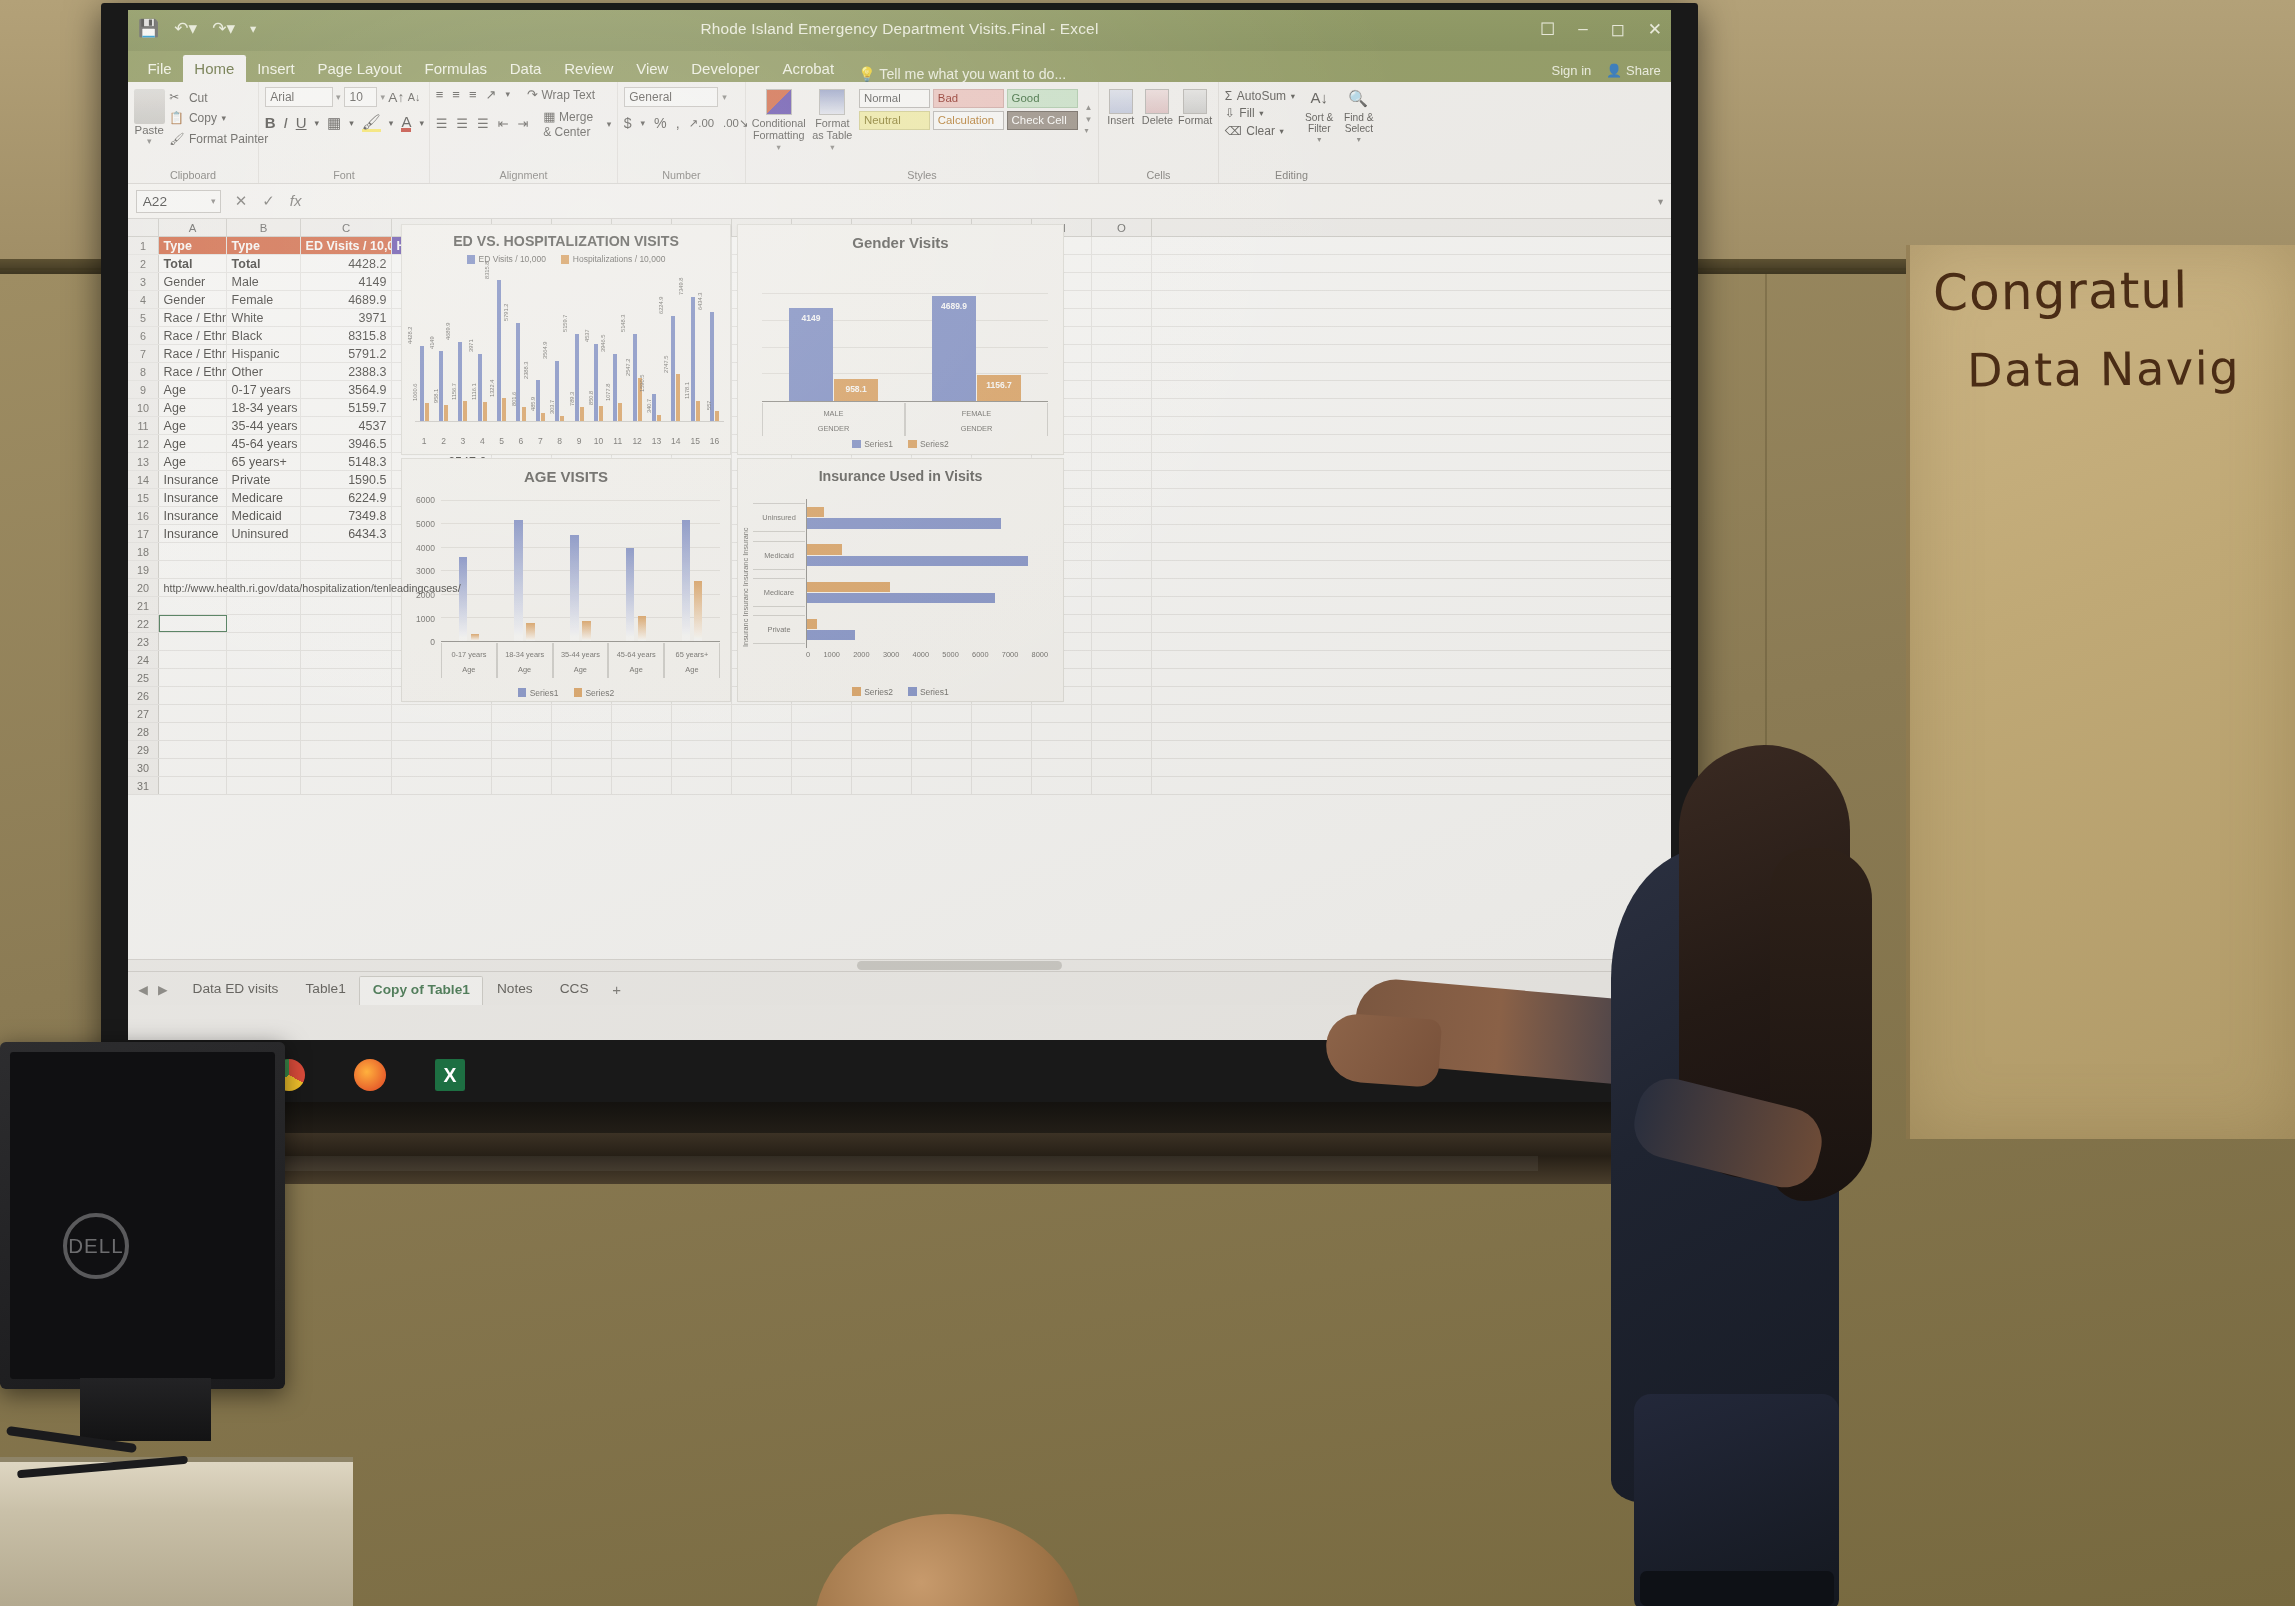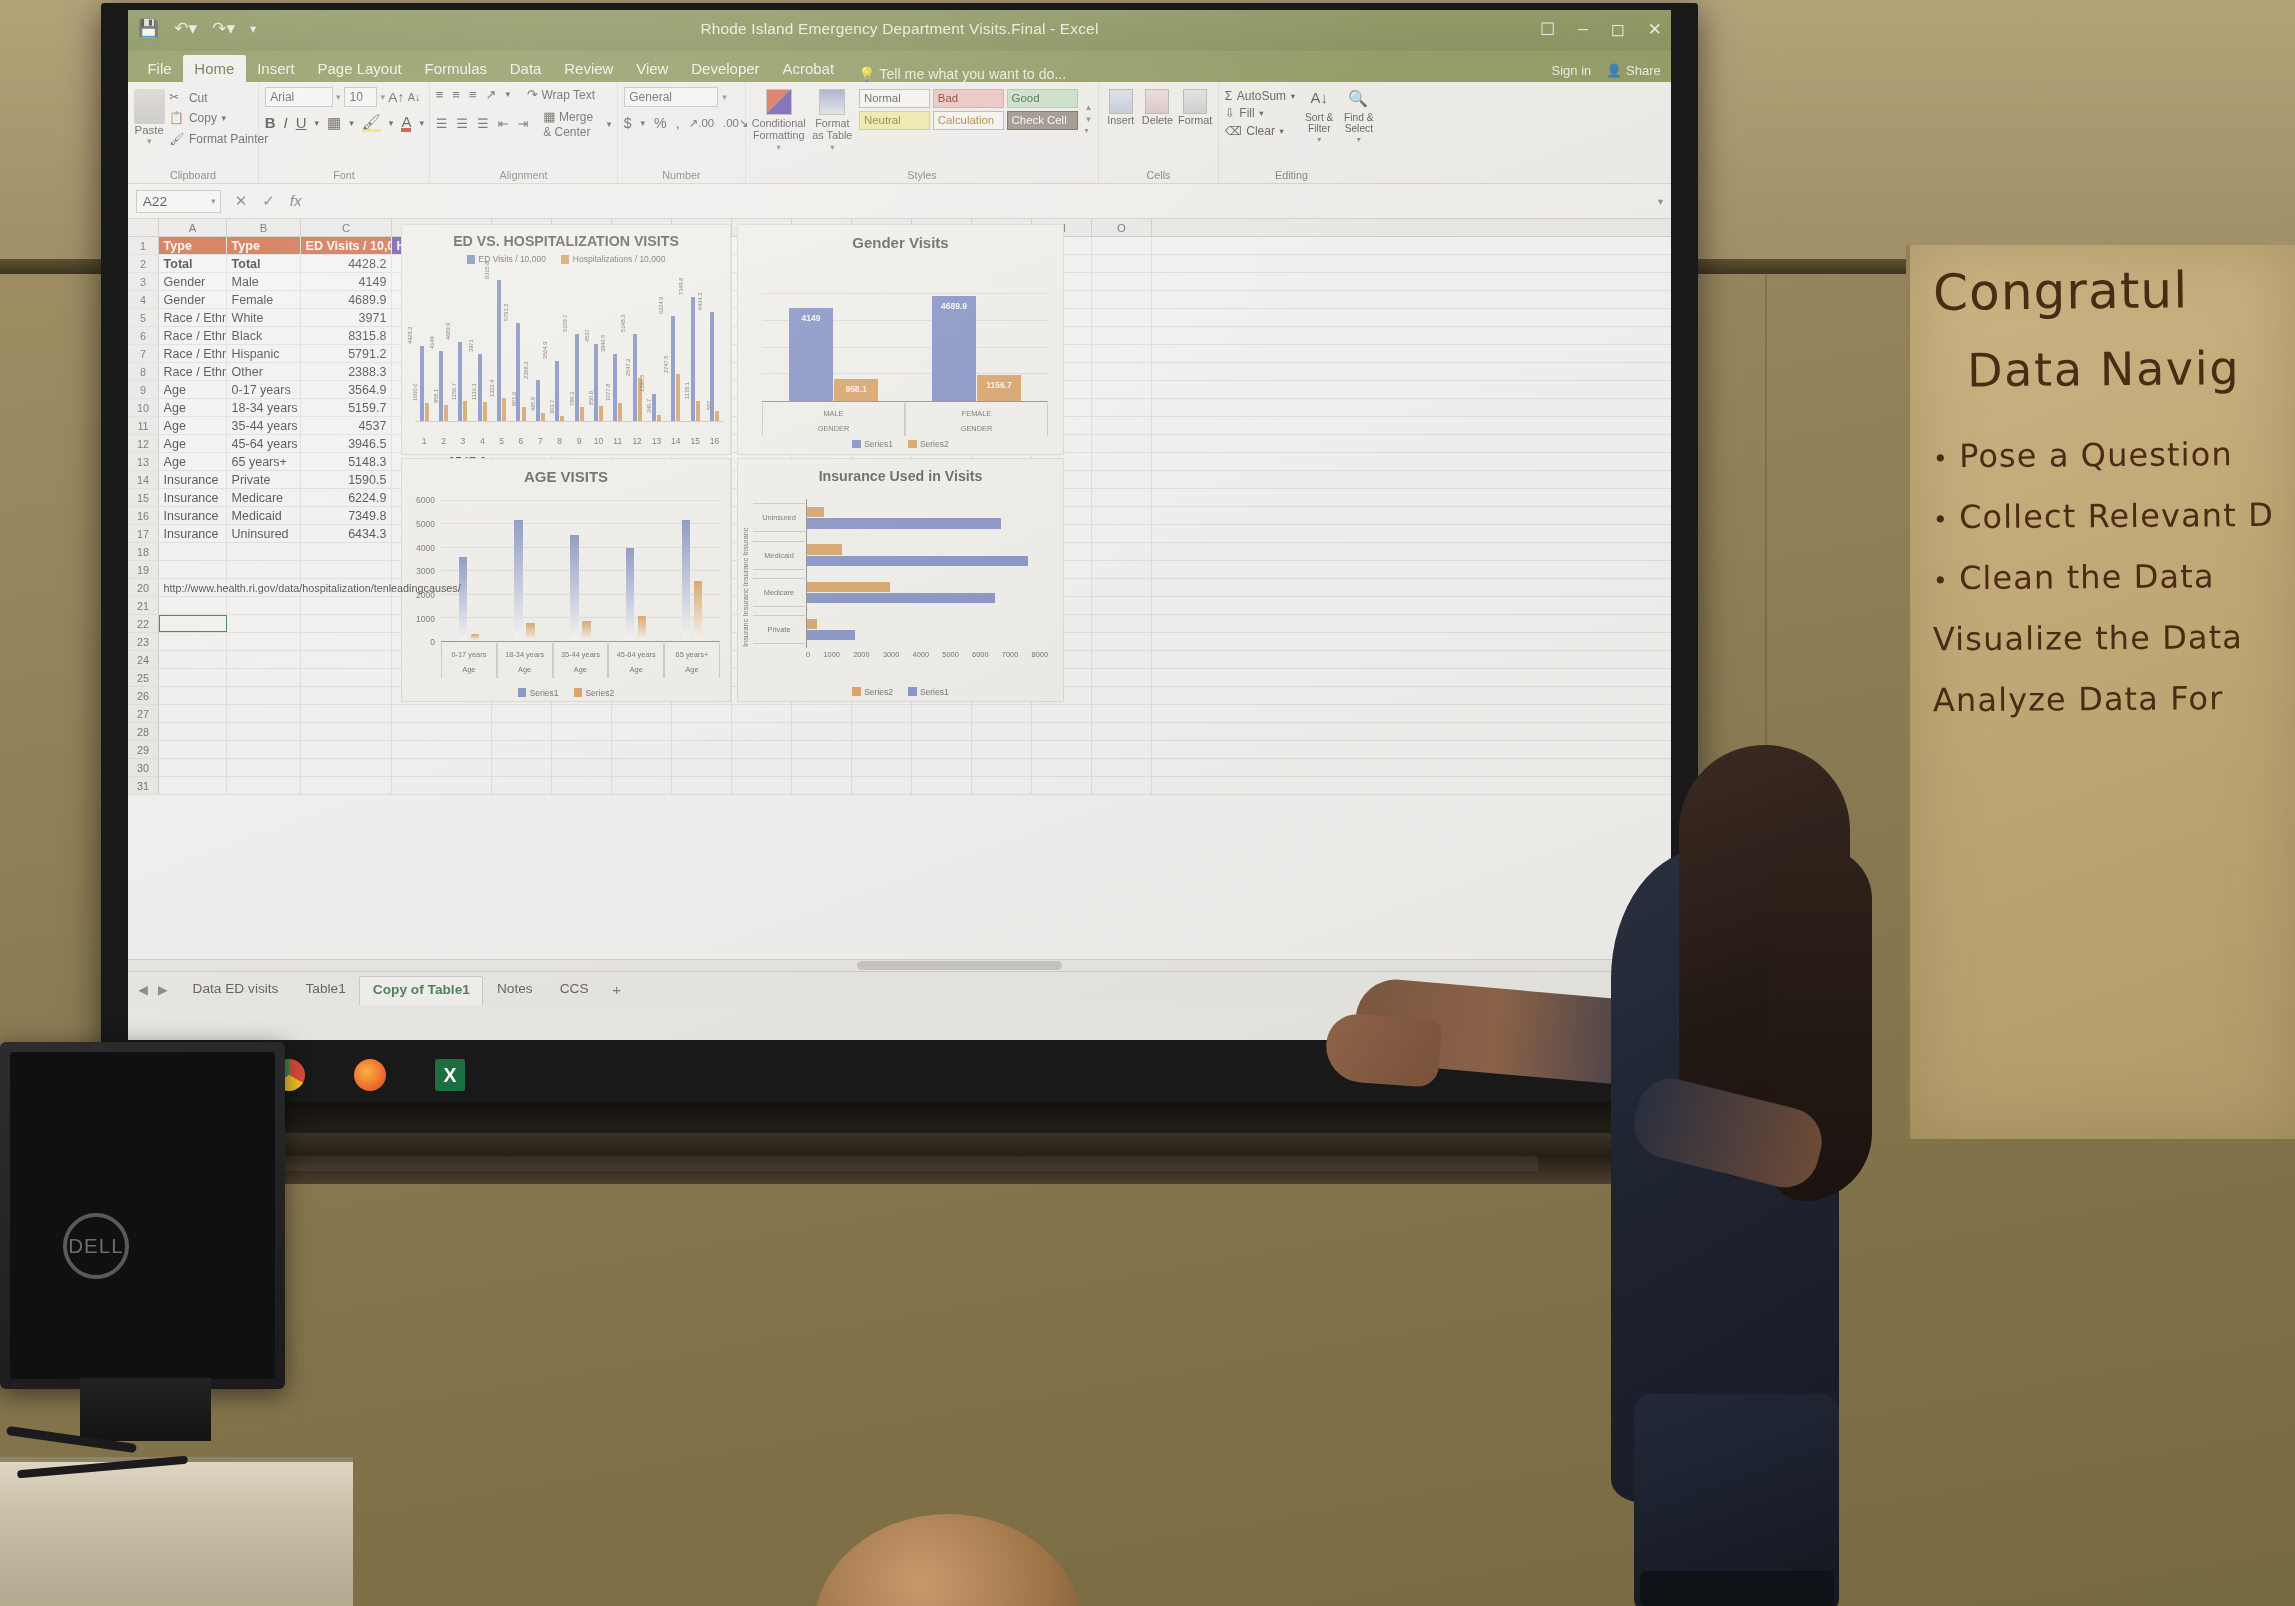--- a/index.html
+++ b/index.html
@@ -202,27 +202,20 @@
   <div class="wall-rail"></div>
   <div class="wall-lower"></div>
   <div class="cork-seam" style="left:0;top:268px;width:100%;height:1.7px;"></div>
   <div class="cork-seam" style="left:1765px;top:274px;width:2.3px;height:854px;"></div>
 </div>
 
 <div id="whiteboard">
   <div class="wb-inner">
     <div class="wb-title1">Congratul</div>
     <div class="wb-title2">Data Navig</div>
-    <ul class="wb-list">
-      <li><span class="bul">•</span><span>Pose a Question</span></li>
-      <li><span class="bul">•</span><span>Collect Relevant D</span></li>
-      <li><span class="bul">•</span><span>Clean the Data</span></li>
-      <li class="nobul"><span>Visualize the Data</span></li>
-      <li class="nobul"><span>Analyze Data For</span></li>
-    </ul>
   </div>
 </div>
 
 <div id="screen-frame"></div>
 <div id="board-rail"></div>
 <div id="board-rail2"></div>
 
 <div id="excel">
 
   <div class="qat">

